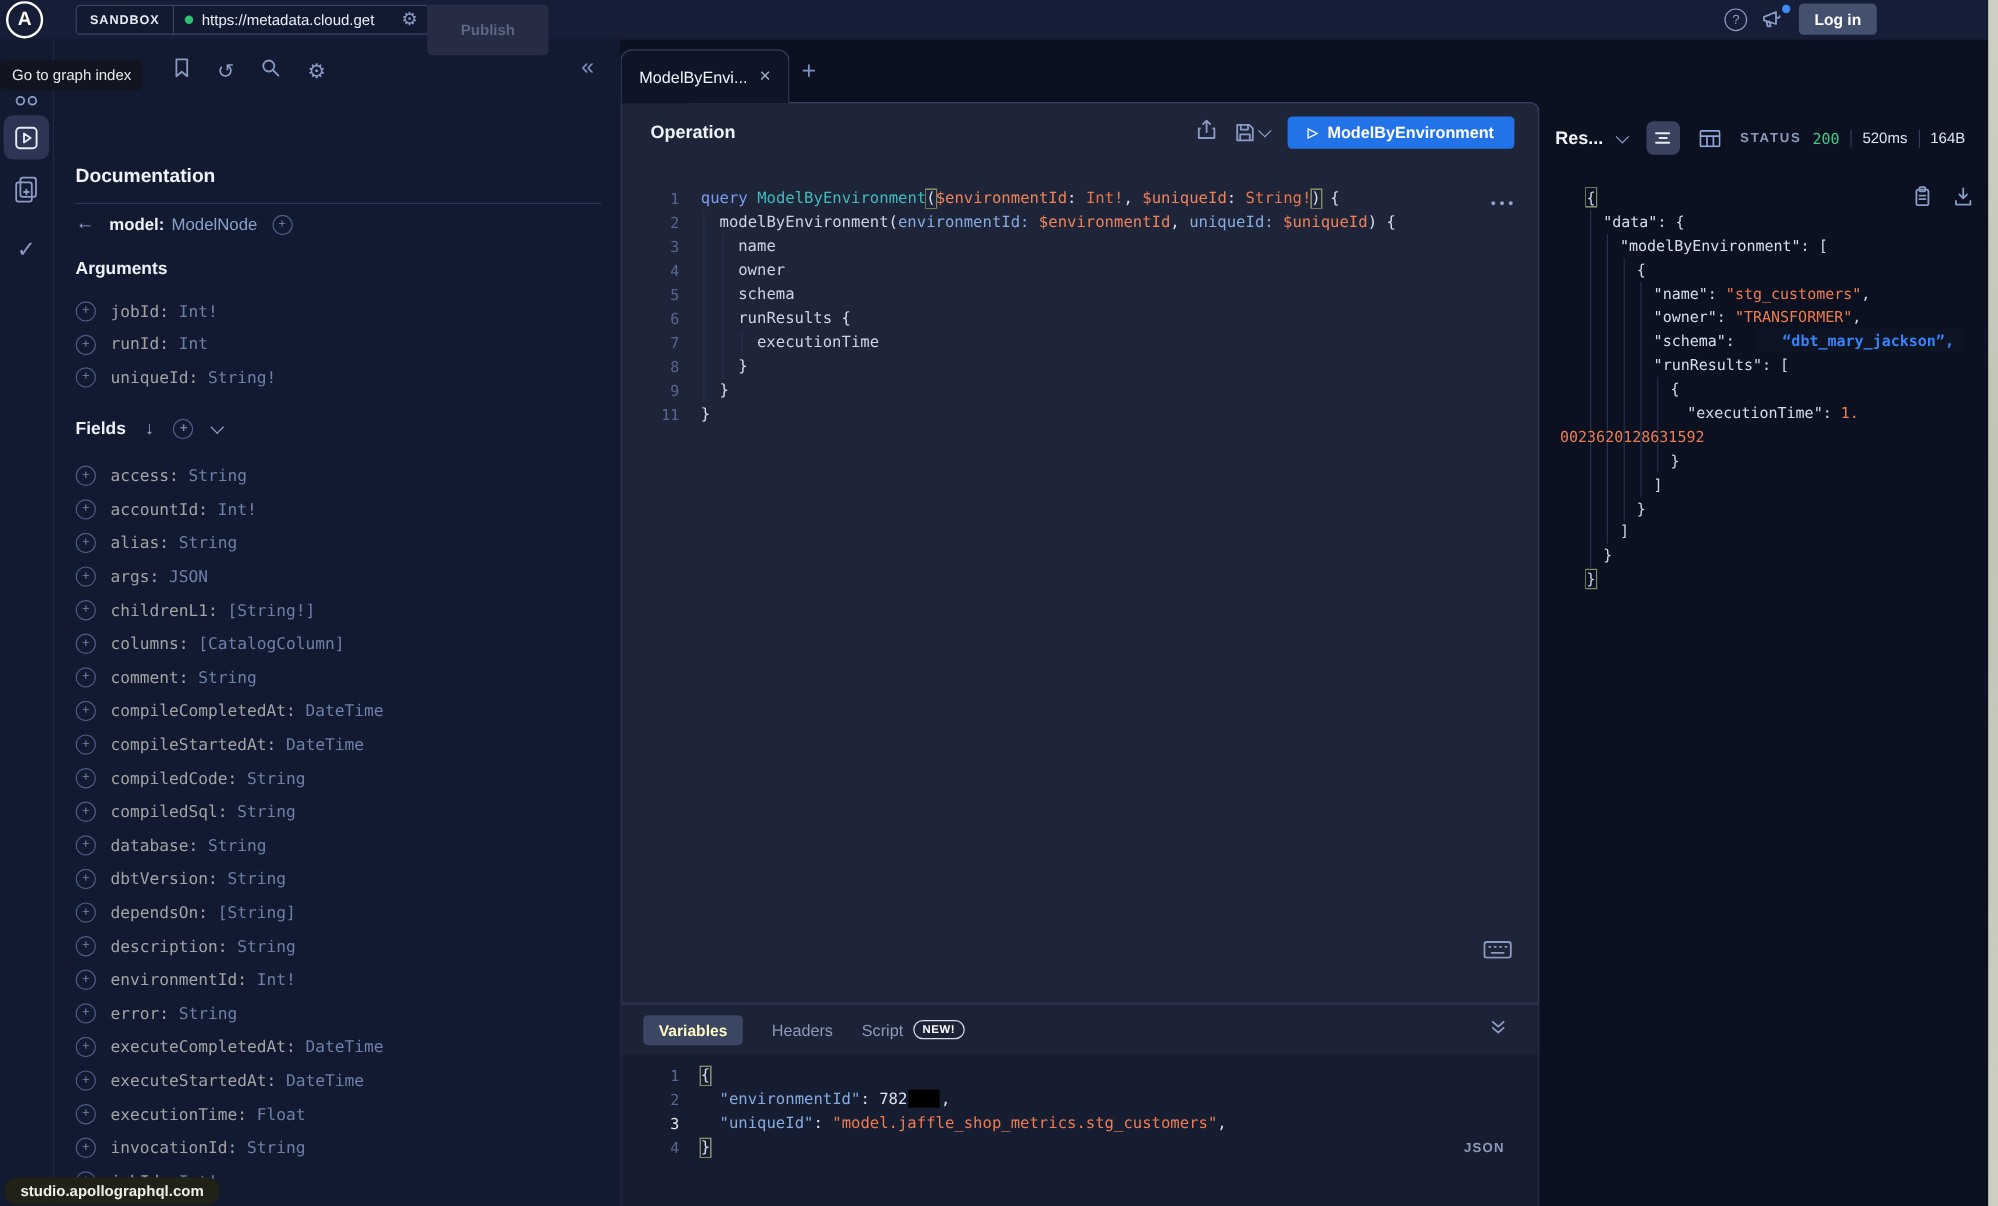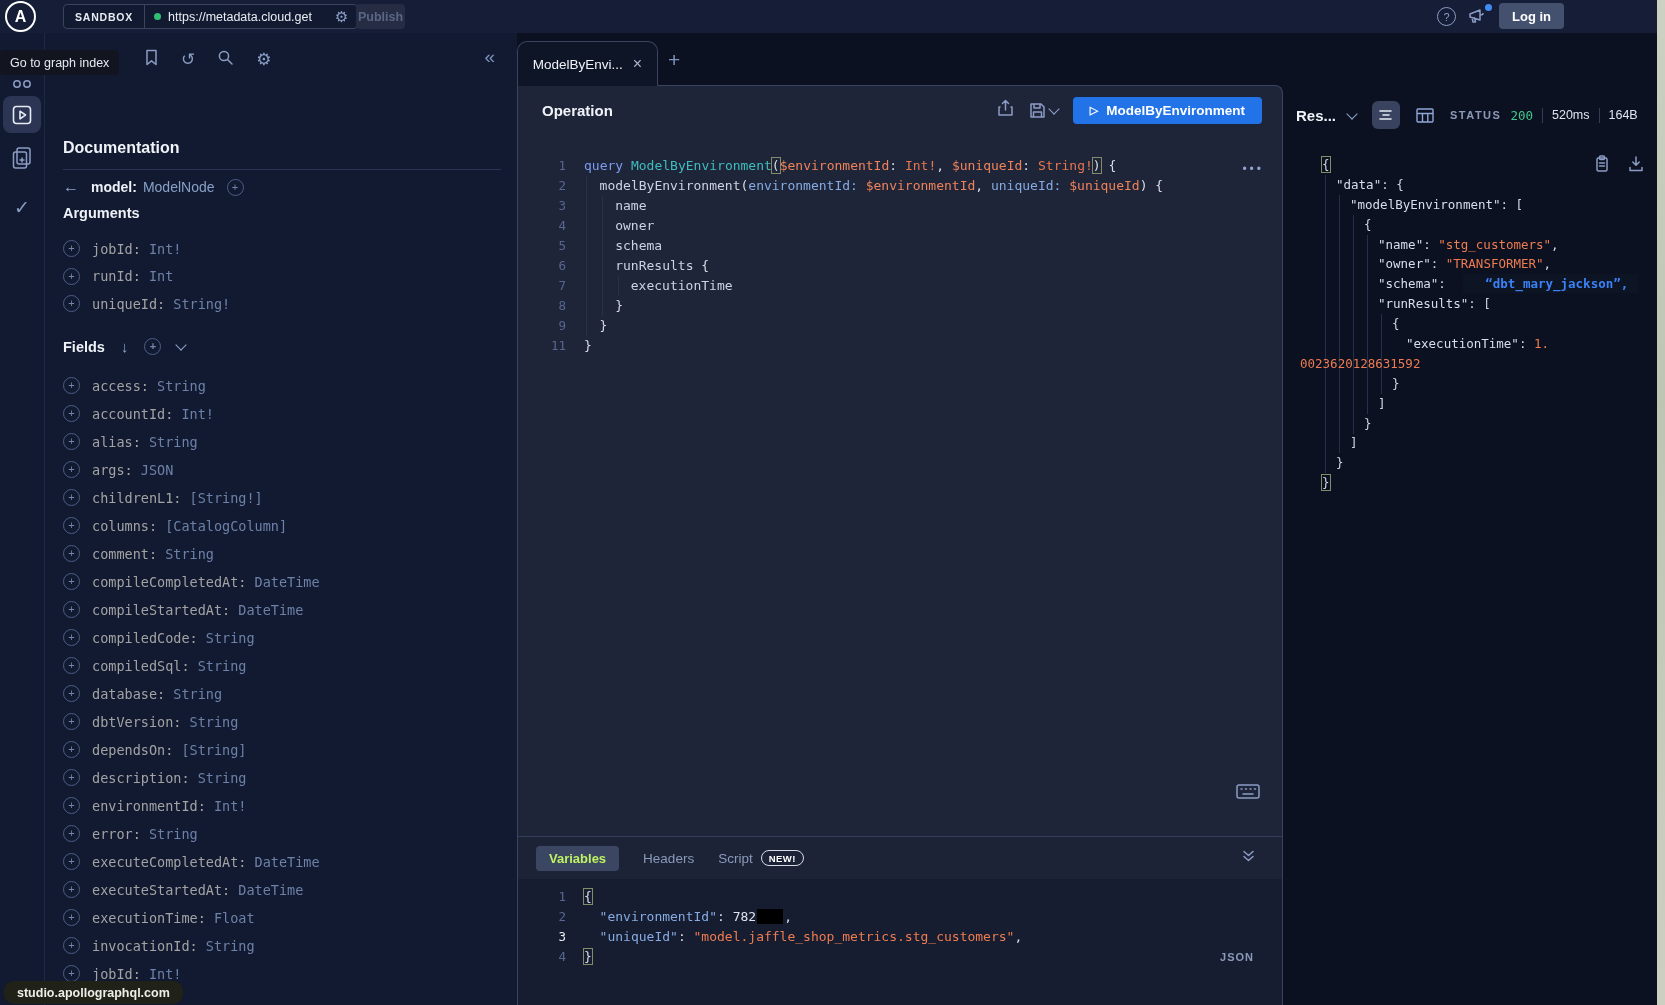--- a/index.html
+++ b/index.html
@@ -13,21 +13,21 @@
         box-sizing:border-box;display:flex;align-items:center;justify-content:center;color:#fff;
         font-weight:bold;font-size:16px;}
   .addr{position:absolute;left:63px;top:4px;height:25px;display:flex;align-items:stretch;
         border:1px solid #3a4461;border-radius:4px;background:#121a31;box-sizing:border-box;}
   .addr-sandbox{display:flex;align-items:center;padding:0 11px;border-right:1px solid #3a4461;
         color:#e8ecf2;font-size:10.5px;font-weight:bold;letter-spacing:.8px;}
   .addr-url{display:flex;align-items:center;gap:7px;padding:0 9px;width:212px;box-sizing:border-box;}
   .gdot{width:7px;height:7px;border-radius:50%;background:#2fbf71;flex:none;}
   .url-text{color:#e9edf3;font-size:12.5px;white-space:nowrap;overflow:hidden;width:160px;}
   .gear{color:#8b9cc4;font-size:15px;line-height:1;}
-  .publish{position:absolute;left:356px;top:4px;height:25px;padding:0 2px;background:#252c44;border:none;
+  .publish{position:absolute;left:356px;top:4px;height:42px;padding:0 28px;background:#252c44;border:none;
         border-radius:4px;color:#5b6683;font-weight:bold;font-size:12.5px;}
   .help{position:absolute;left:1437px;top:7px;width:19px;height:19px;border:1.5px solid #8b9cc4;border-radius:50%;
         box-sizing:border-box;color:#8b9cc4;font-size:11px;display:flex;align-items:center;justify-content:center;}
   .mega{position:absolute;left:1467px;top:6px;width:24px;height:21px;}
   .megadot{position:absolute;right:-1px;top:-2px;width:7px;height:7px;border-radius:50%;background:#3f8cf5;}
   .login{position:absolute;left:1499px;top:3px;height:26px;padding:0 13px;background:#43516f;border:none;
         border-radius:4px;color:#fff;font-weight:bold;font-size:13px;}
 
   
   .rail{position:absolute;left:0;top:33px;width:44px;bottom:0;background:#121a31;border-right:1px solid #1f2742;z-index:5;}
@@ -40,21 +40,21 @@
   .docs-toolbar{position:absolute;left:0;top:0;width:100%;height:52px;display:flex;align-items:center;gap:22px;
         padding-left:100px;box-sizing:border-box;color:#8b9cc4;}
   .collapse{position:absolute;right:22px;top:14px;color:#7d91bd;font-size:19px;line-height:1;}
   .docs-body{position:absolute;left:19px;top:106px;right:16px;}
   .docs-title{font-size:16px;font-weight:bold;color:#f0f3f8;height:22px;}
   .docs-hr{border:none;border-top:1px solid #2b3452;margin:8px 0 0 0;}
   .crumb{display:flex;align-items:center;height:22px;margin-top:6px;gap:12px;}
   .crumb .arrow{color:#8fa3cc;font-size:16px;}
   .crumb-field{color:#eef1f6;font-weight:bold;font-size:14px;}
   .crumb-type{color:#87a0c8;font-size:14px;margin-left:-6px;}
-  .sec-h{color:#eef1f6;font-weight:bold;font-size:14.5px;height:20px;margin-top:5px;display:flex;align-items:center;gap:16px;}
+  .sec-h{color:#eef1f6;font-weight:bold;font-size:14.5px;height:20px;margin-top:16px;display:flex;align-items:center;gap:16px;}
   .sec-h.fields{margin-top:18px;height:22px;}
   .list{margin-top:12px;}
   .list.fields{margin-top:14px;}
   .doc-row{display:flex;align-items:center;height:27.5px;gap:12px;}
   .list.fields .doc-row{height:28px;}
   .plus-circle{width:17px;height:17px;border:1px solid #4d5e85;border-radius:50%;box-sizing:border-box;flex:none;
         display:flex;align-items:center;justify-content:center;color:#7487ad;font-size:11px;line-height:1;}
   .plus-circle::before{content:"+";}
   .doc-row .mono{font-size:13.5px;}
   .dname{color:#a3a3a3;}
@@ -94,21 +94,21 @@
   .c-pun{color:#d8dee9;} .c-arg{color:#85abe2;} .c-fld{color:#ccd3e3;}
   .c-bm{box-shadow:0 0 0 1px #848b68;}
   .c-rkey{color:#d6deee;} .c-rpun{color:#cfd6e4;} .c-rval{color:#ee7c50;}
   .c-rbox{background:#0d1424;color:#3b82f6;font-weight:bold;padding:2px 10px 2px 22px;margin-left:10px;}
   .c-vkey{color:#85abe2;} .c-vval{color:#ee7c50;} .c-vnum{color:#dfe4ee;}
   .c-blk{display:inline-block;width:26px;height:15px;background:#000;vertical-align:-3px;margin:0 1px;}
 
   
   .vars{position:absolute;left:0;right:0;bottom:0;height:168px;border-top:1px solid #323d5c;background:#1d2336;}
   .vars-tabs{height:42px;display:flex;align-items:center;gap:24px;padding-left:18px;}
-  .vtab-sel{background:#3a4662;border-radius:4px;padding:5px 13px;color:#bef264;font-weight:bold;font-size:13px;}
+  .vtab-sel{background:#3a4662;border-radius:4px;padding:5px 13px;color:#fef9c3;font-weight:bold;font-size:13px;}
   .vtab{color:#8a9aba;font-size:13.5px;}
   .vtab-script{display:flex;align-items:center;gap:8px;}
   .newbadge{border:1px solid #d6dbe6;border-radius:9px;padding:1.5px 7px;color:#fff;font-size:9.5px;
         font-weight:bold;letter-spacing:.5px;}
   .vars-collapse{position:absolute;right:26px;top:12px;}
   .vars-editor{position:absolute;left:0;right:0;top:42px;bottom:0;background:#171d30;padding-top:8px;}
   .json-label{position:absolute;right:28px;top:72px;color:#8b9ab8;font-weight:bold;font-size:11px;letter-spacing:1px;}
 
   
   .resp{position:absolute;left:1283px;top:85px;right:8px;bottom:0;z-index:4;}

